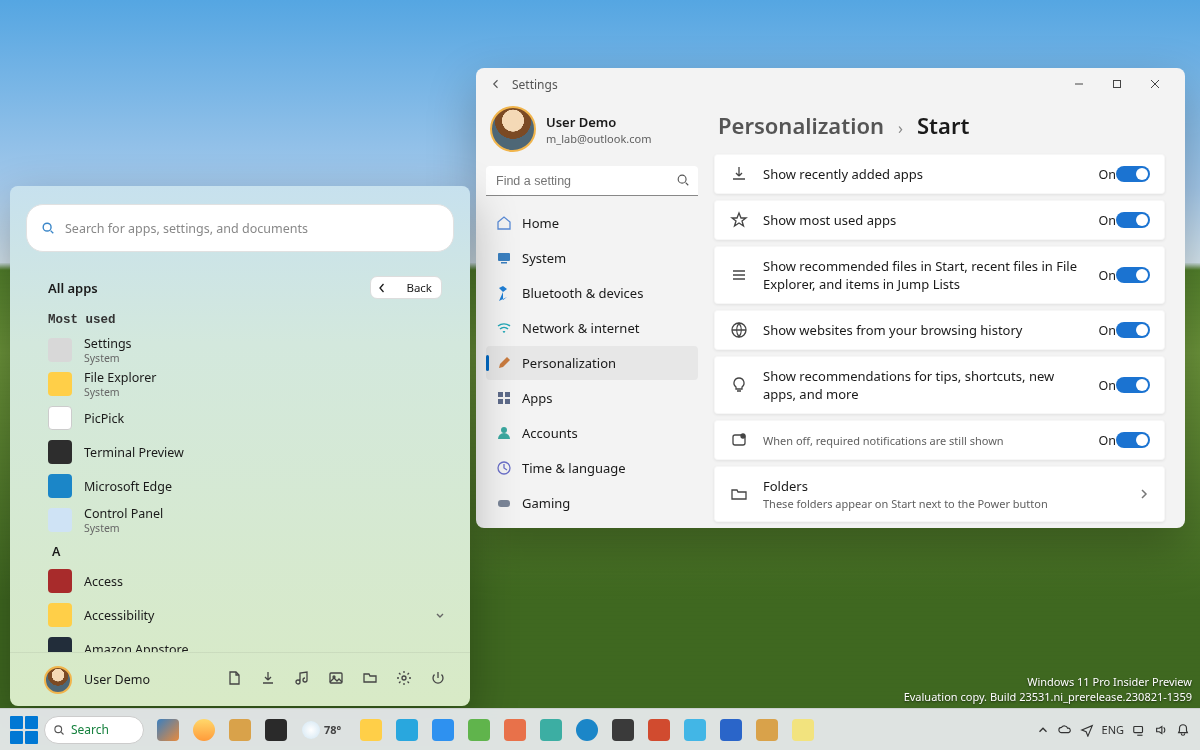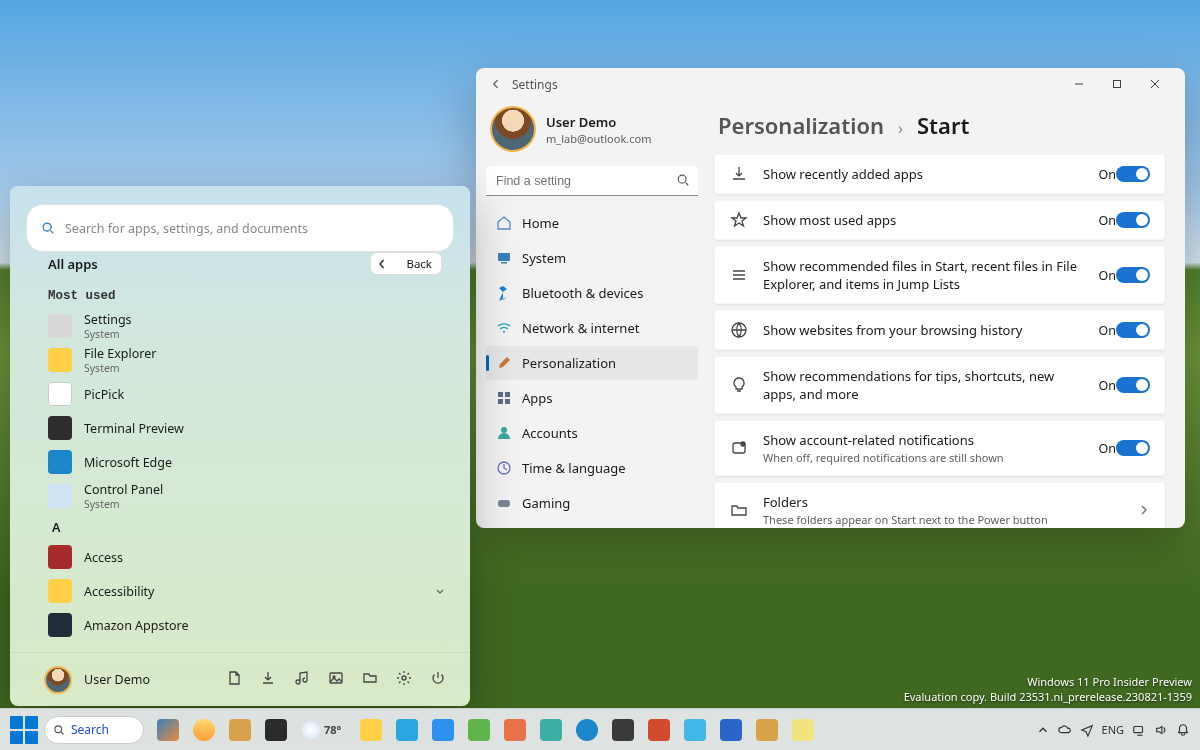--- a/index.html
+++ b/index.html
@@ -23,21 +23,21 @@
   }
   
   .desktop-grass { position:absolute; top:260px; left:0; right:0; bottom:42px;
     background-image: repeating-linear-gradient(0deg, rgba(0,0,0,0.05) 0 1px, transparent 1px 4px);
     opacity:.2; pointer-events:none;}
   .watermark { position:absolute; right:8px; bottom:46px; color:#fff; font-size:11px; text-align:right; text-shadow:0 1px 2px rgba(0,0,0,.6); line-height:1.3;}
   
   .taskbar { position:absolute; left:0; right:0; bottom:0; height:42px; background:var(--taskbar-bg); backdrop-filter:blur(6px); display:flex; align-items:center; border-top:1px solid rgba(0,0,0,.08);}
   .taskbar .start-icon { width:28px; height:28px; margin:0 6px 0 10px; display:grid; grid-template-columns:1fr 1fr; grid-template-rows:1fr 1fr; gap:2px; }
   .taskbar .start-icon span { background:#0078d4; border-radius:1px; }
-  .taskbar .search { display:flex; align-items:center; background:#fff; border:1px solid #ccc; border-radius:14px; height:28px; width:100px; padding:0 8px; font-size:12px; color:#1d4ed8;}
+  .taskbar .search { display:flex; align-items:center; background:#fff; border:1px solid #ccc; border-radius:14px; height:28px; width:100px; padding:0 8px; font-size:12px; color:#15803d;}
   .taskbar .search svg { width:12px; height:12px; margin-right:6px; }
   .tb-group { display:flex; align-items:center; gap:4px; margin-left:8px;}
   .tb-btn { width:32px; height:32px; display:flex; align-items:center; justify-content:center; border-radius:4px; }
   .tb-ico { width:22px; height:22px; border-radius:4px; }
   .weather { display:flex; align-items:center; gap:4px; color:#444; font-size:11px; margin-left:6px;font-weight:bold;}
   .taskbar .right { margin-left:auto; display:flex; align-items:center; gap:8px; padding-right:10px; color:#333; font-size:11px;}
   .taskbar .right .ico { width:14px; height:14px; }
   
   .settings-window { position:absolute; top:68px; left:476px; width:709px; height:460px; background:var(--win-bg); border-radius:8px; box-shadow:0 18px 48px rgba(0,0,0,.25); display:flex; flex-direction:column; overflow:hidden; }
   .titlebar { height:32px; display:flex; align-items:center; padding:0 6px 0 14px; }
@@ -76,21 +76,21 @@
   .toggle-wrap { display:flex; align-items:center; font-size:12.5px;}
   .toggle { width:34px; height:16px; border-radius:10px; background:var(--toggle-on); position:relative;}
   .toggle::after { content:""; position:absolute; right:2px; top:2px; width:12px; height:12px; border-radius:50%; background:#fff;}
   .card .chev { color:#777;}
   
   .start-menu { position:absolute; top:186px; left:10px; width:460px; height:520px; border-radius:8px; box-shadow:0 18px 48px rgba(0,0,0,.3);
     background:linear-gradient(180deg, #c7e1ee 0%, #d3e8dd 30%, #d8eac6 100%);
     backdrop-filter:blur(20px); display:flex; flex-direction:column; overflow:hidden; }
   .sm-search { margin:18px 16px 0 16px; }
   .sm-search .box { background:#fff; border:1px solid #e1e1e1; height:48px; border-radius:17px; display:flex; align-items:center; padding:8px 14px; color:#888; font-size:12.5px; gap:10px;}
-  .sm-header { display:flex; align-items:center; justify-content:space-between; padding:0 28px 6px 38px;}
+  .sm-header { display:flex; align-items:center; justify-content:space-between; padding:24px 28px 6px 38px;}
   .sm-header .h { font-weight:600; font-size:13px;}
   .back-pill { display:flex; align-items:center; gap:19px; font-size:11.5px; background:#fff; border:1px solid #ddd; border-radius:7px; padding:3px 9px 3px 6px;}
   .sm-scroll { flex:1; overflow:auto; padding:0 16px 0 30px; position:relative;}
   .sm-scroll::-webkit-scrollbar{width:6px;} .sm-scroll::-webkit-scrollbar-thumb{background:#9db69a;border-radius:3px;}
   .sm-section-label { font-size:12.5px; font-weight:600; color:#333; padding:8px 8px 6px 8px;font-family:Liberation Mono, monospace;}
   .app-row { display:flex; align-items:center; gap:12px; height:34px; padding:0 8px; border-radius:4px;}
   .app-ico { width:24px; height:24px; border-radius:4px; display:flex; align-items:center; justify-content:center; font-size:11px; color:#fff; flex:none;}
   .app-name { font-size:12.5px;}
   .app-sub { font-size:10.5px; color:#666; margin-top:-1px;}
   .app-row .col { display:flex; flex-direction:column;}
@@ -314,21 +314,20 @@
             </div>
           </div>
           <div class="card">
             <div class="ico-wrap">
               <svg viewBox="0 0 18 18" fill="none" stroke="currentColor" stroke-width="1.3">
                 <rect x="3" y="4" width="12" height="10" rx="2"></rect>
                 <circle cx="13" cy="5" r="2" fill="currentColor"></circle>
               </svg>
             </div>
     <div class="card-text">
-              <div class="card-title">Show account-related notifications</div>
               <div class="card-sub">When off, required notifications are still shown</div>
             </div>
             <div class="toggle-wrap">
               <span>On</span>
               <div class="toggle"></div>
             </div>
           </div>
           <div class="card">
             <div class="ico-wrap">
               <svg viewBox="0 0 18 18" fill="none" stroke="currentColor" stroke-width="1.3">

